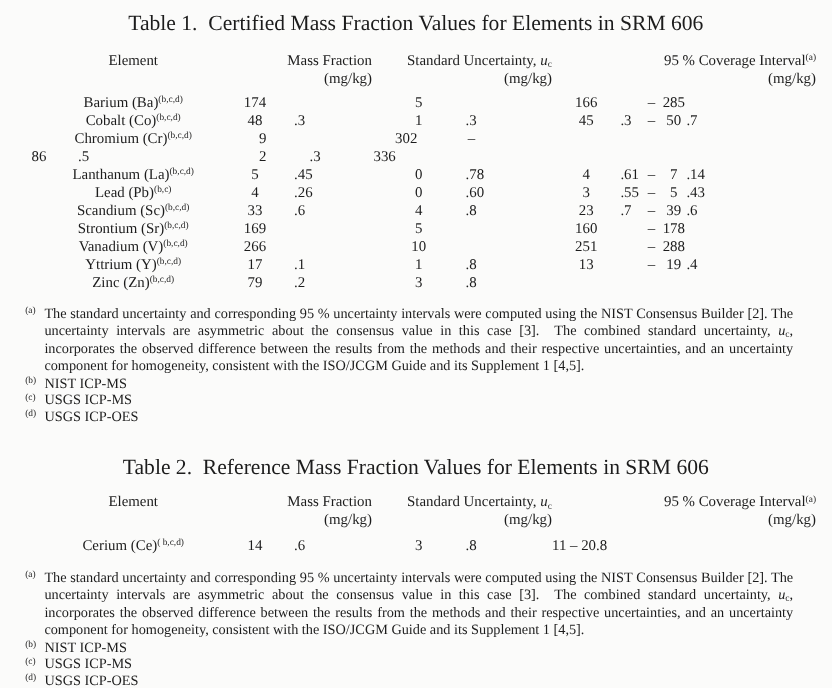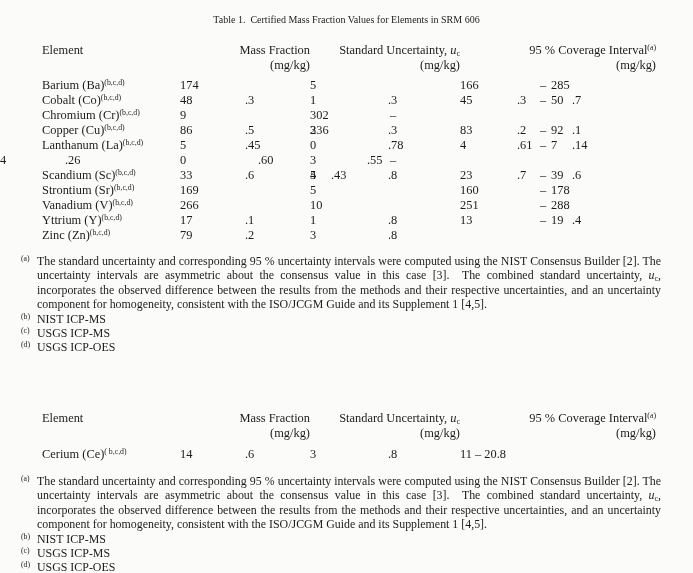--- a/index.html
+++ b/index.html
@@ -8,48 +8,48 @@
     background:#fbfbfa;
     color:#1c1c1c;
     font-family:"Liberation Serif","DejaVu Serif",serif;
     position:relative;
     overflow:hidden;
   }
   .page { position:absolute; inset:0; }
 
   .tbl-title {
     position:absolute; left:0; width:693px;
-    text-align:center; font-size:10px; line-height:15px;
+    text-align:center; font-size:18px; line-height:15px;
   }
   #t1-title { top:12px; }
   #t2-title { top:382px; }
 
   .hrow, .trow {
     display:grid;
     grid-template-columns:180px 130px 150px 233px;
     height:15px; line-height:15px; font-size:12.4px;
   }
   .hblock { position:absolute; left:0; width:693px; }
   #t1-header { top:43px; }
   #t2-header { top:411px; }
   #t1-body   { position:absolute; top:78px;  left:0; width:693px; }
   #t2-body   { position:absolute; top:447px; left:0; width:596px; }
 
-  .c1 { padding-left:42px; text-align:left; white-space:nowrap; }
-  .c4 { padding-right:37px; }
+  .c1 { padding-left:42px; text-align:center; white-space:nowrap; }
+  .c4 { padding-right:13px; }
   .hrow .c2, .hrow .c3, .hrow .c4 { text-align:right; white-space:nowrap; }
 
   sup, .rsup {
     font-size:7.8px; vertical-align:4px; line-height:0; letter-spacing:0;
   }
   sub { font-size:8px; vertical-align:-2px; line-height:0; }
   .uc-i { font-style:italic; }
 
   
-  .ip { display:inline-block; text-align:left; }
+  .ip { display:inline-block; text-align:center; }
   .fp { display:inline-block; text-align:left; }
   .c2 .ip { width:65px; }  .c2 .fp { width:40px; }
   .c3 .ip { width:78px; }  .c3 .fp { width:40px; }
   .lo, .hi { display:inline-block; }
   .lo .ip { width:57px; }  .lo .fp { width:18px; }
   .dash   { display:inline-block; width:16px; text-align:center; }
   .hi .ip { width:21px; }  .hi .fp { width:30px; }
   .ci-compact { display:block; text-align:left; }
 
   
@@ -94,32 +94,31 @@
         <div class="c2"><span class="ip">48</span><span class="fp">.3</span></div>
         <div class="c3"><span class="ip">1</span><span class="fp">.3</span></div>
         <div class="c4"><span class="lo"><span class="ip">45</span><span class="fp">.3</span></span><span class="dash">–</span><span class="hi"><span class="ip">50</span><span class="fp">.7</span></span></div>
       </div>
       <div class="trow">
         <div class="c1"><span>Chromium (Cr)</span><sup class="rsup">(b,c,d)</sup></div>
         <div class="c3"><span class="ip">9</span><span class="fp"></span></div>
         <div class="c4"><span class="lo"><span class="ip">302</span><span class="fp"></span></span><span class="dash">–</span><span class="hi"><span class="ip">336</span><span class="fp"></span></span></div>
       </div>
       <div class="trow">
-        <div class="c1"><span>Copper (Cu)</span><sup class="rsup">(b,c,d)</sup></div>
         <div class="c2"><span class="ip">86</span><span class="fp">.5</span></div>
         <div class="c3"><span class="ip">2</span><span class="fp">.3</span></div>
-        <div class="c4"><span class="lo"><span class="ip">83</span><span class="fp">.2</span></span><span class="dash">–</span><span class="hi"><span class="ip">92</span><span class="fp">.1</span></span></div>
       </div>
       <div class="trow">
         <div class="c1"><span>Lanthanum (La)</span><sup class="rsup">(b,c,d)</sup></div>
         <div class="c2"><span class="ip">5</span><span class="fp">.45</span></div>
         <div class="c3"><span class="ip">0</span><span class="fp">.78</span></div>
         <div class="c4"><span class="lo"><span class="ip">4</span><span class="fp">.61</span></span><span class="dash">–</span><span class="hi"><span class="ip">7</span><span class="fp">.14</span></span></div>
       </div>
       <div class="trow">
+        <div class="c1"><span>Lead (Pb)</span><sup class="rsup">(b,c)</sup></div>
         <div class="c2"><span class="ip">4</span><span class="fp">.26</span></div>
         <div class="c3"><span class="ip">0</span><span class="fp">.60</span></div>
         <div class="c4"><span class="lo"><span class="ip">3</span><span class="fp">.55</span></span><span class="dash">–</span><span class="hi"><span class="ip">5</span><span class="fp">.43</span></span></div>
       </div>
       <div class="trow">
         <div class="c1"><span>Scandium (Sc)</span><sup class="rsup">(b,c,d)</sup></div>
         <div class="c2"><span class="ip">33</span><span class="fp">.6</span></div>
         <div class="c3"><span class="ip">4</span><span class="fp">.8</span></div>
         <div class="c4"><span class="lo"><span class="ip">23</span><span class="fp">.7</span></span><span class="dash">–</span><span class="hi"><span class="ip">39</span><span class="fp">.6</span></span></div>
       </div>
@@ -150,20 +149,21 @@
 
   <div class="fnblock" id="t1-footnotes">
     <div class="fn fn-just">
       <span class="fn-marker">(a)</span><span>The standard uncertainty and corresponding 95 % uncertainty intervals were computed using the NIST Consensus Builder [2]. The uncertainty intervals are asymmetric about the consensus value in this case [3].&nbsp; The combined standard uncertainty, </span><span class="uc-i">u</span><sub>c</sub><span>, incorporates the observed difference between the results from the methods and their respective uncertainties, and an uncertainty component for homogeneity, consistent with the ISO/JCGM Guide and its Supplement 1 [4,5].</span>
     </div>
     <div class="fn"><span class="fn-marker">(b)</span><span>NIST ICP-MS</span></div>
     <div class="fn"><span class="fn-marker">(c)</span><span>USGS ICP-MS</span></div>
     <div class="fn"><span class="fn-marker">(d)</span><span>USGS ICP-OES</span></div>
   </div>
 
+  <div class="tbl-title" id="t2-title">Table 2.&nbsp; Reference Mass Fraction Values for Elements in SRM 606</div>
 
   <div class="hblock" id="t2-header">
     <div class="hrow">
       <div class="c1">Element</div>
       <div class="c2">Mass Fraction</div>
       <div class="c3"><span>Standard Uncertainty, </span><span class="uc-i">u</span><sub>c</sub></div>
       <div class="c4"><span>95 % Coverage Interval</span><sup>(a)</sup></div>
     </div>
     <div class="hrow">
       <div class="c1"></div>

